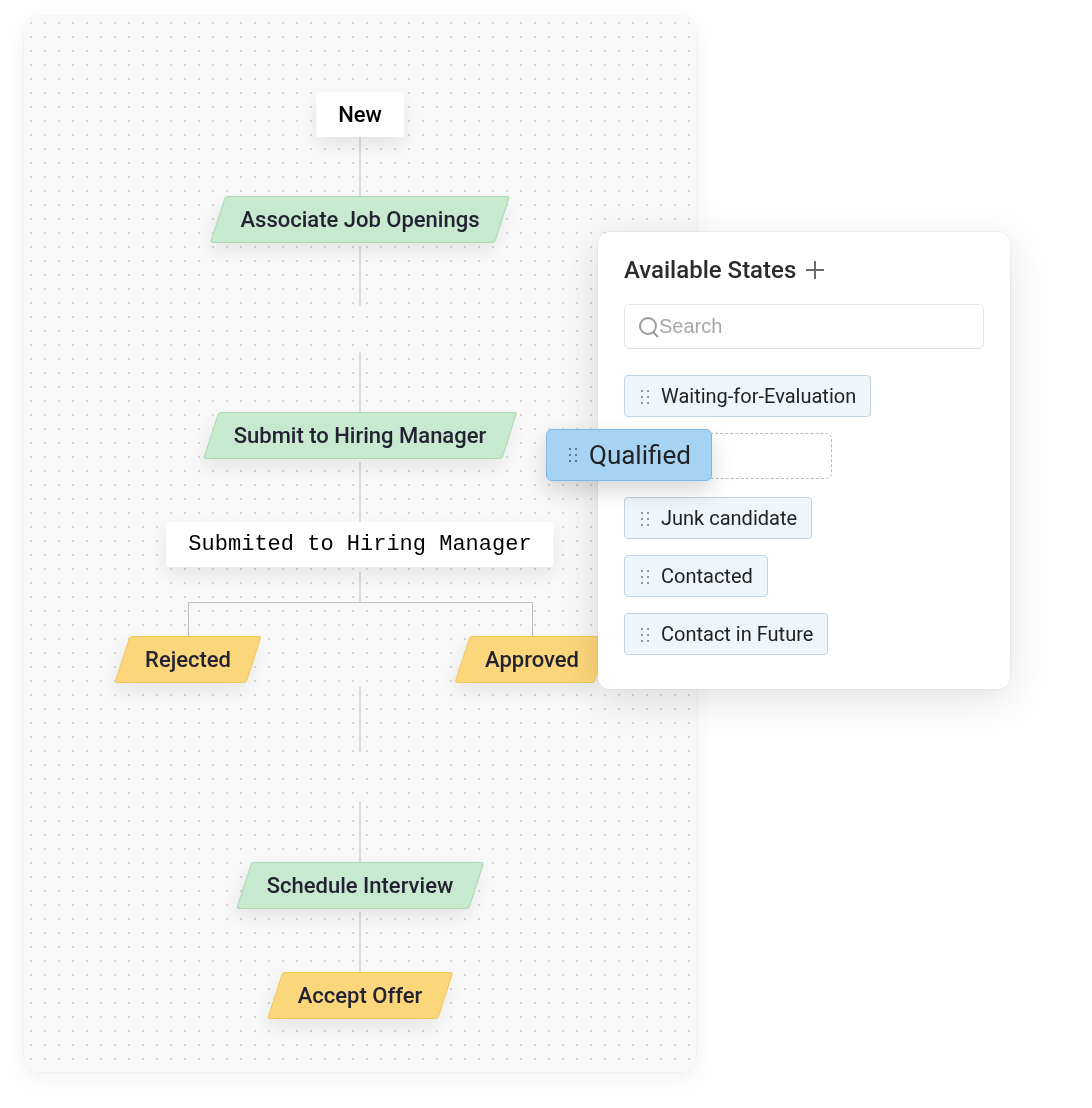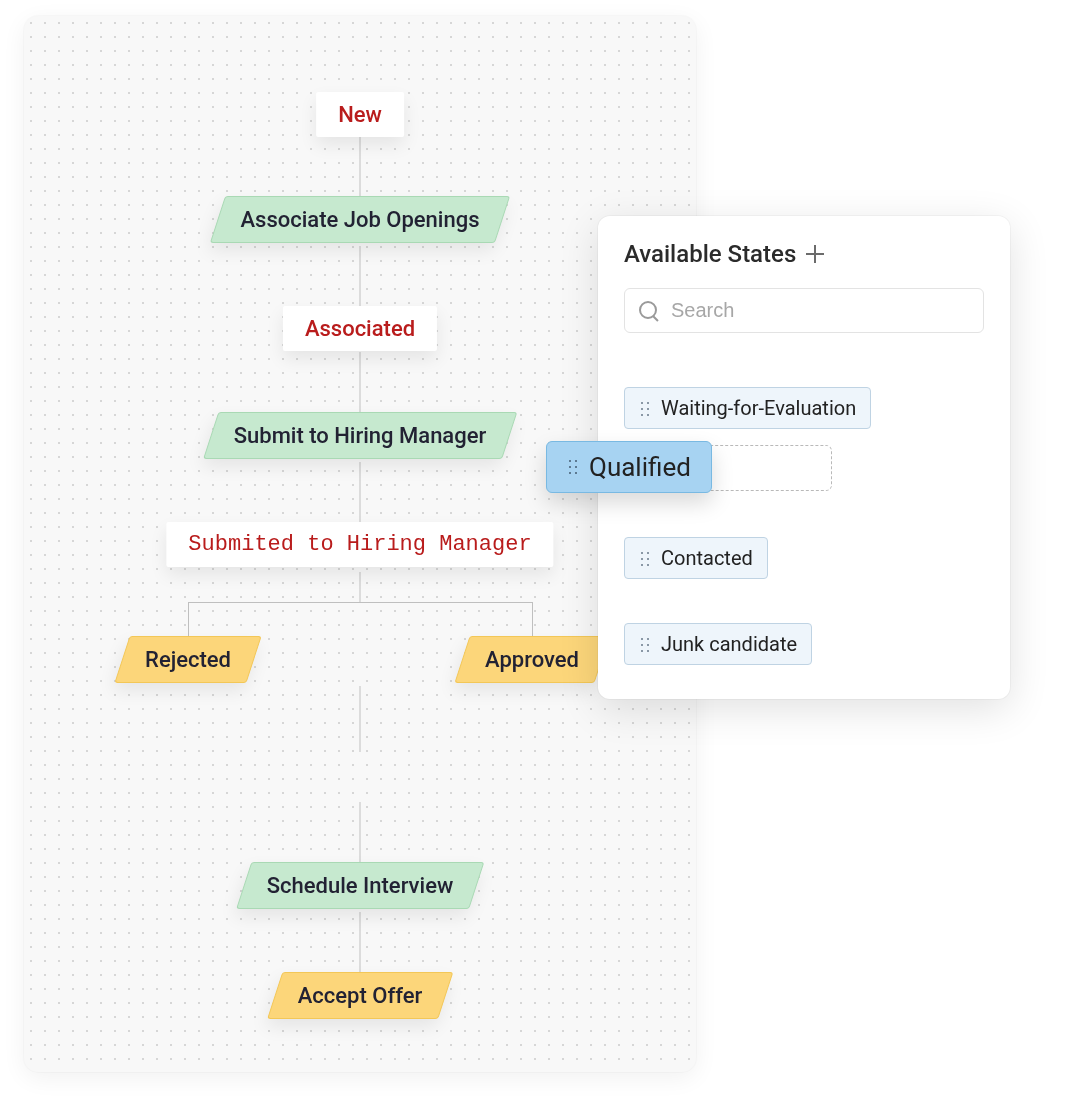--- a/index.html
+++ b/index.html
@@ -58,21 +58,21 @@
     left: 50%;
     transform: translateX(-50%);
     padding: 10px 22px;
     font-size: 22px;
     font-weight: 500;
     white-space: nowrap;
     box-shadow: 0 8px 18px rgba(0,0,0,0.08);
   }
   .node.state {
     background: #ffffff;
-    color: #b91c1c;
+    color: #000000;
     border-radius: 2px;
   }
   .node.action-green {
     background: #c6e9cf;
     color: #223;
     border: 1px solid #a9d9b4;
     border-radius: 3px;
     transform: translateX(-50%) skewX(-18deg);
   }
   .node.action-green > span { display:inline-block; transform: skewX(18deg); }
@@ -95,21 +95,21 @@
   .n-rejected      { top: 620px; left: 164px; transform: translateX(-50%) skewX(-18deg); }
   .n-approved      { top: 620px; left: 508px; transform: translateX(-50%) skewX(-18deg); }
   .n-approvedby    { top: 736px; }
   .n-schedule      { top: 846px; }
   .n-accept        { top: 956px; }
 
   
   .states-panel {
     position: absolute;
     left: 598px;
-    top: 216px;
+    top: 232px;
     width: 412px;
     background: #fff;
     border-radius: 12px;
     box-shadow: 0 10px 40px rgba(0,0,0,0.12), 0 0 0 1px rgba(0,0,0,0.03);
     padding: 24px 26px 34px;
   }
   .states-header {
     display: flex;
     align-items: center;
     gap: 10px;
@@ -123,21 +123,20 @@
   .add-icon { width: 18px; height: 18px; position: relative; color: #6b6b6b; }
   .add-icon::before, .add-icon::after {
     content:""; position:absolute; background: currentColor;
   }
   .add-icon::before { left: 8px; top: 0; width: 2px; height: 18px; }
   .add-icon::after  { left: 0; top: 8px; width: 18px; height: 2px; }
 
   .search-box {
     display: flex;
     align-items: center;
-    gap: 12px;
     border: 1px solid #e3e3e3;
     border-radius: 6px;
     padding: 10px 14px;
     color: #9a9a9a;
     font-size: 20px;
     margin-bottom: 26px;
     background: #fff;
   }
   .search-icon { width: 20px; height: 20px; position: relative; }
   .search-icon::before {
@@ -159,21 +158,20 @@
     display: inline-flex;
     align-items: center;
     gap: 10px;
     align-self: flex-start;
     background: #eef5fb;
     border: 1px solid #bfd3e3;
     border-radius: 4px;
     padding: 8px 14px;
     font-size: 20px;
     color: #222;
-    margin-top: 28px;
   }
   .grip {
     width: 12px; height: 16px; position: relative; color:#8a98a6;
   }
   .grip::before {
     content:""; position:absolute; inset:0;
     background-image: radial-gradient(currentColor 1px, transparent 1px);
     background-size: 6px 6px;
     background-position: 0 0;
   }
@@ -226,23 +224,20 @@
   <div class="vline seg7"></div>
 
   <div class="node state n-new">
     <span>New</span>
   </div>
 
   <div class="node action-green n-assoc-open">
     <span>Associate Job Openings</span>
   </div>
 
-  <div class="node state n-associated">
-    <span>Associated</span>
-  </div>
 
   <div class="node action-green n-submit">
     <span>Submit to Hiring Manager</span>
   </div>
 
   <div class="node state n-submitted">
     <span>Submited to Hiring Manager</span>
   </div>
 
   <div class="node action-orange n-rejected">
@@ -285,23 +280,27 @@
       <div class="drag-ghost"></div>
       <div class="drag-chip">
         <span class="grip"></span>
         <span>Qualified</span>
       </div>
     </div>
 
 
     <div class="state-chip">
       <span class="grip"></span>
-      <span>Contacted</span>
+      <span>Junk candidate</span>
     </div>
 
     <div class="state-chip">
       <span class="grip"></span>
-      <span>Junk candidate</span>
-    </div>
-
+      <span>Contacted</span>
+    </div>
+
+    <div class="state-chip">
+      <span class="grip"></span>
+      <span>Contact in Future</span>
+    </div>
 
   </div>
 </div>
 
 </body></html>

